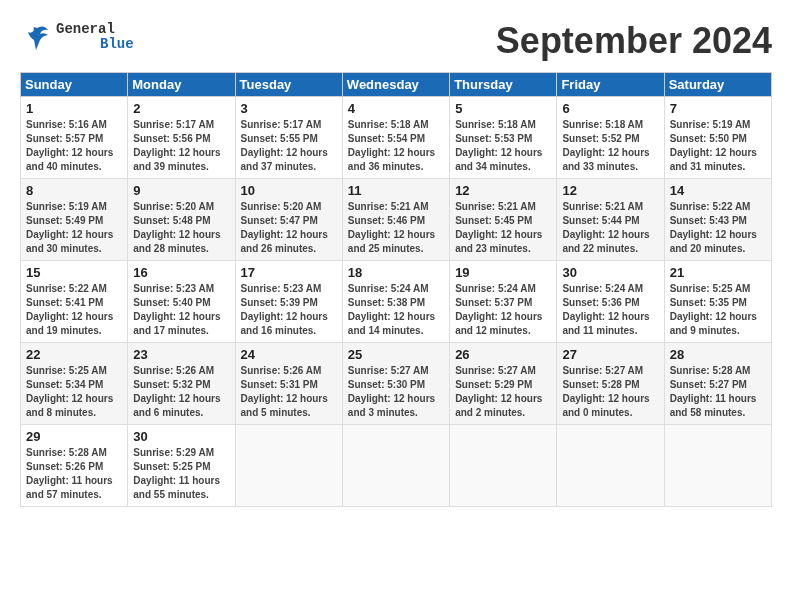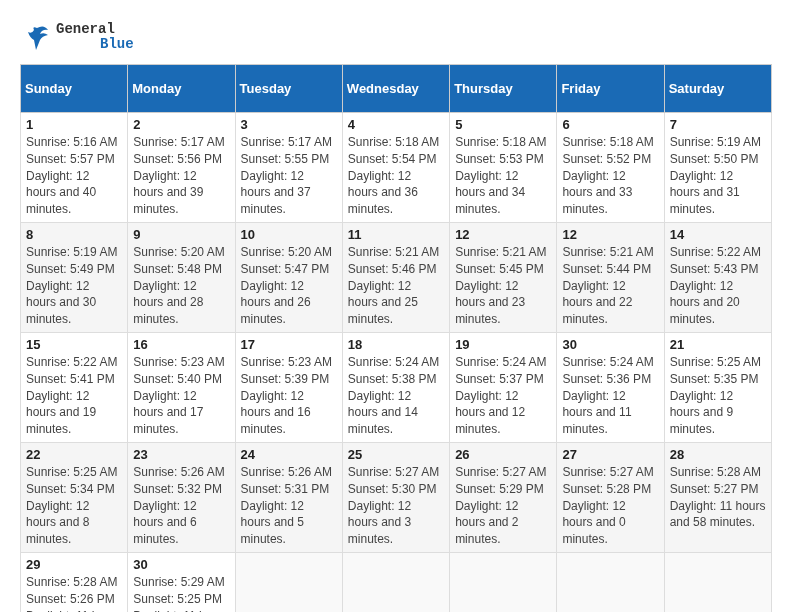--- a/index.html
+++ b/index.html
@@ -25,21 +25,21 @@
     .month-title { font-size: 36px; font-weight: bold; color: #333; }
     .location-title { font-size: 16px; color: #555; }
     .calendar {
       width: 100%;
       border-collapse: collapse;
       font-size: 11px;
     }
     .calendar th {
       background-color: #1a6ab5;
       color: #fff;
-      padding: 16px 4px;
+      padding: 4px 4px;
       text-align: left;
       font-size: 13px;
       font-weight: bold;
       border: 1px solid #ccc;
     }
     .calendar td {
       border: 1px solid #ddd;
       padding: 4px 5px;
       vertical-align: top;
       width: calc(100% / 7);
@@ -50,23 +50,24 @@
       background: #f5f5f5;
     }
     .day-number {
       font-size: 13px;
       font-weight: bold;
       display: block;
       margin-bottom: 2px;
       color: #222;
     }
     .day-info {
-      font-size: 12px;
+      font-size: 10px;
       color: #444;
       line-height: 1.4;
+      font-weight: bold;
     }
     .empty-cell {
       background: #f9f9f9 !important;
     }
   </style>
 </head>
 <body>
 
 <div class="header-area">
   <div class="logo">
@@ -74,20 +75,21 @@
     <svg width="34" height="34" viewBox="0 0 34 34">
       <path d="M17,8 Q24,4 28,10 Q22,9 20,14 Q24,12 28,15 Q22,16 20,20 L16,30 L14,20 Q10,18 8,12 Q12,14 14,10 Q12,6 17,8Z" fill="#1a6ab5"></path>
     </svg>
     <div style="line-height:1.1;">
       <div style="font-size:14px;font-weight:bold;color:#333;">General</div>
       <div style="font-size:14px;font-weight:bold;color:#1a6ab5;margin-left:44px;">Blue</div>
     </div>
   </div>
 </div>
   <div class="title-area">
+    <div class="month-title">September 2024</div>
   </div>
 </div>
 
 <table class="calendar">
   <thead>
     <tr id="header-row">
         <th>Sunday</th>
         <th>Monday</th>
         <th>Tuesday</th>
         <th>Wednesday</th>

